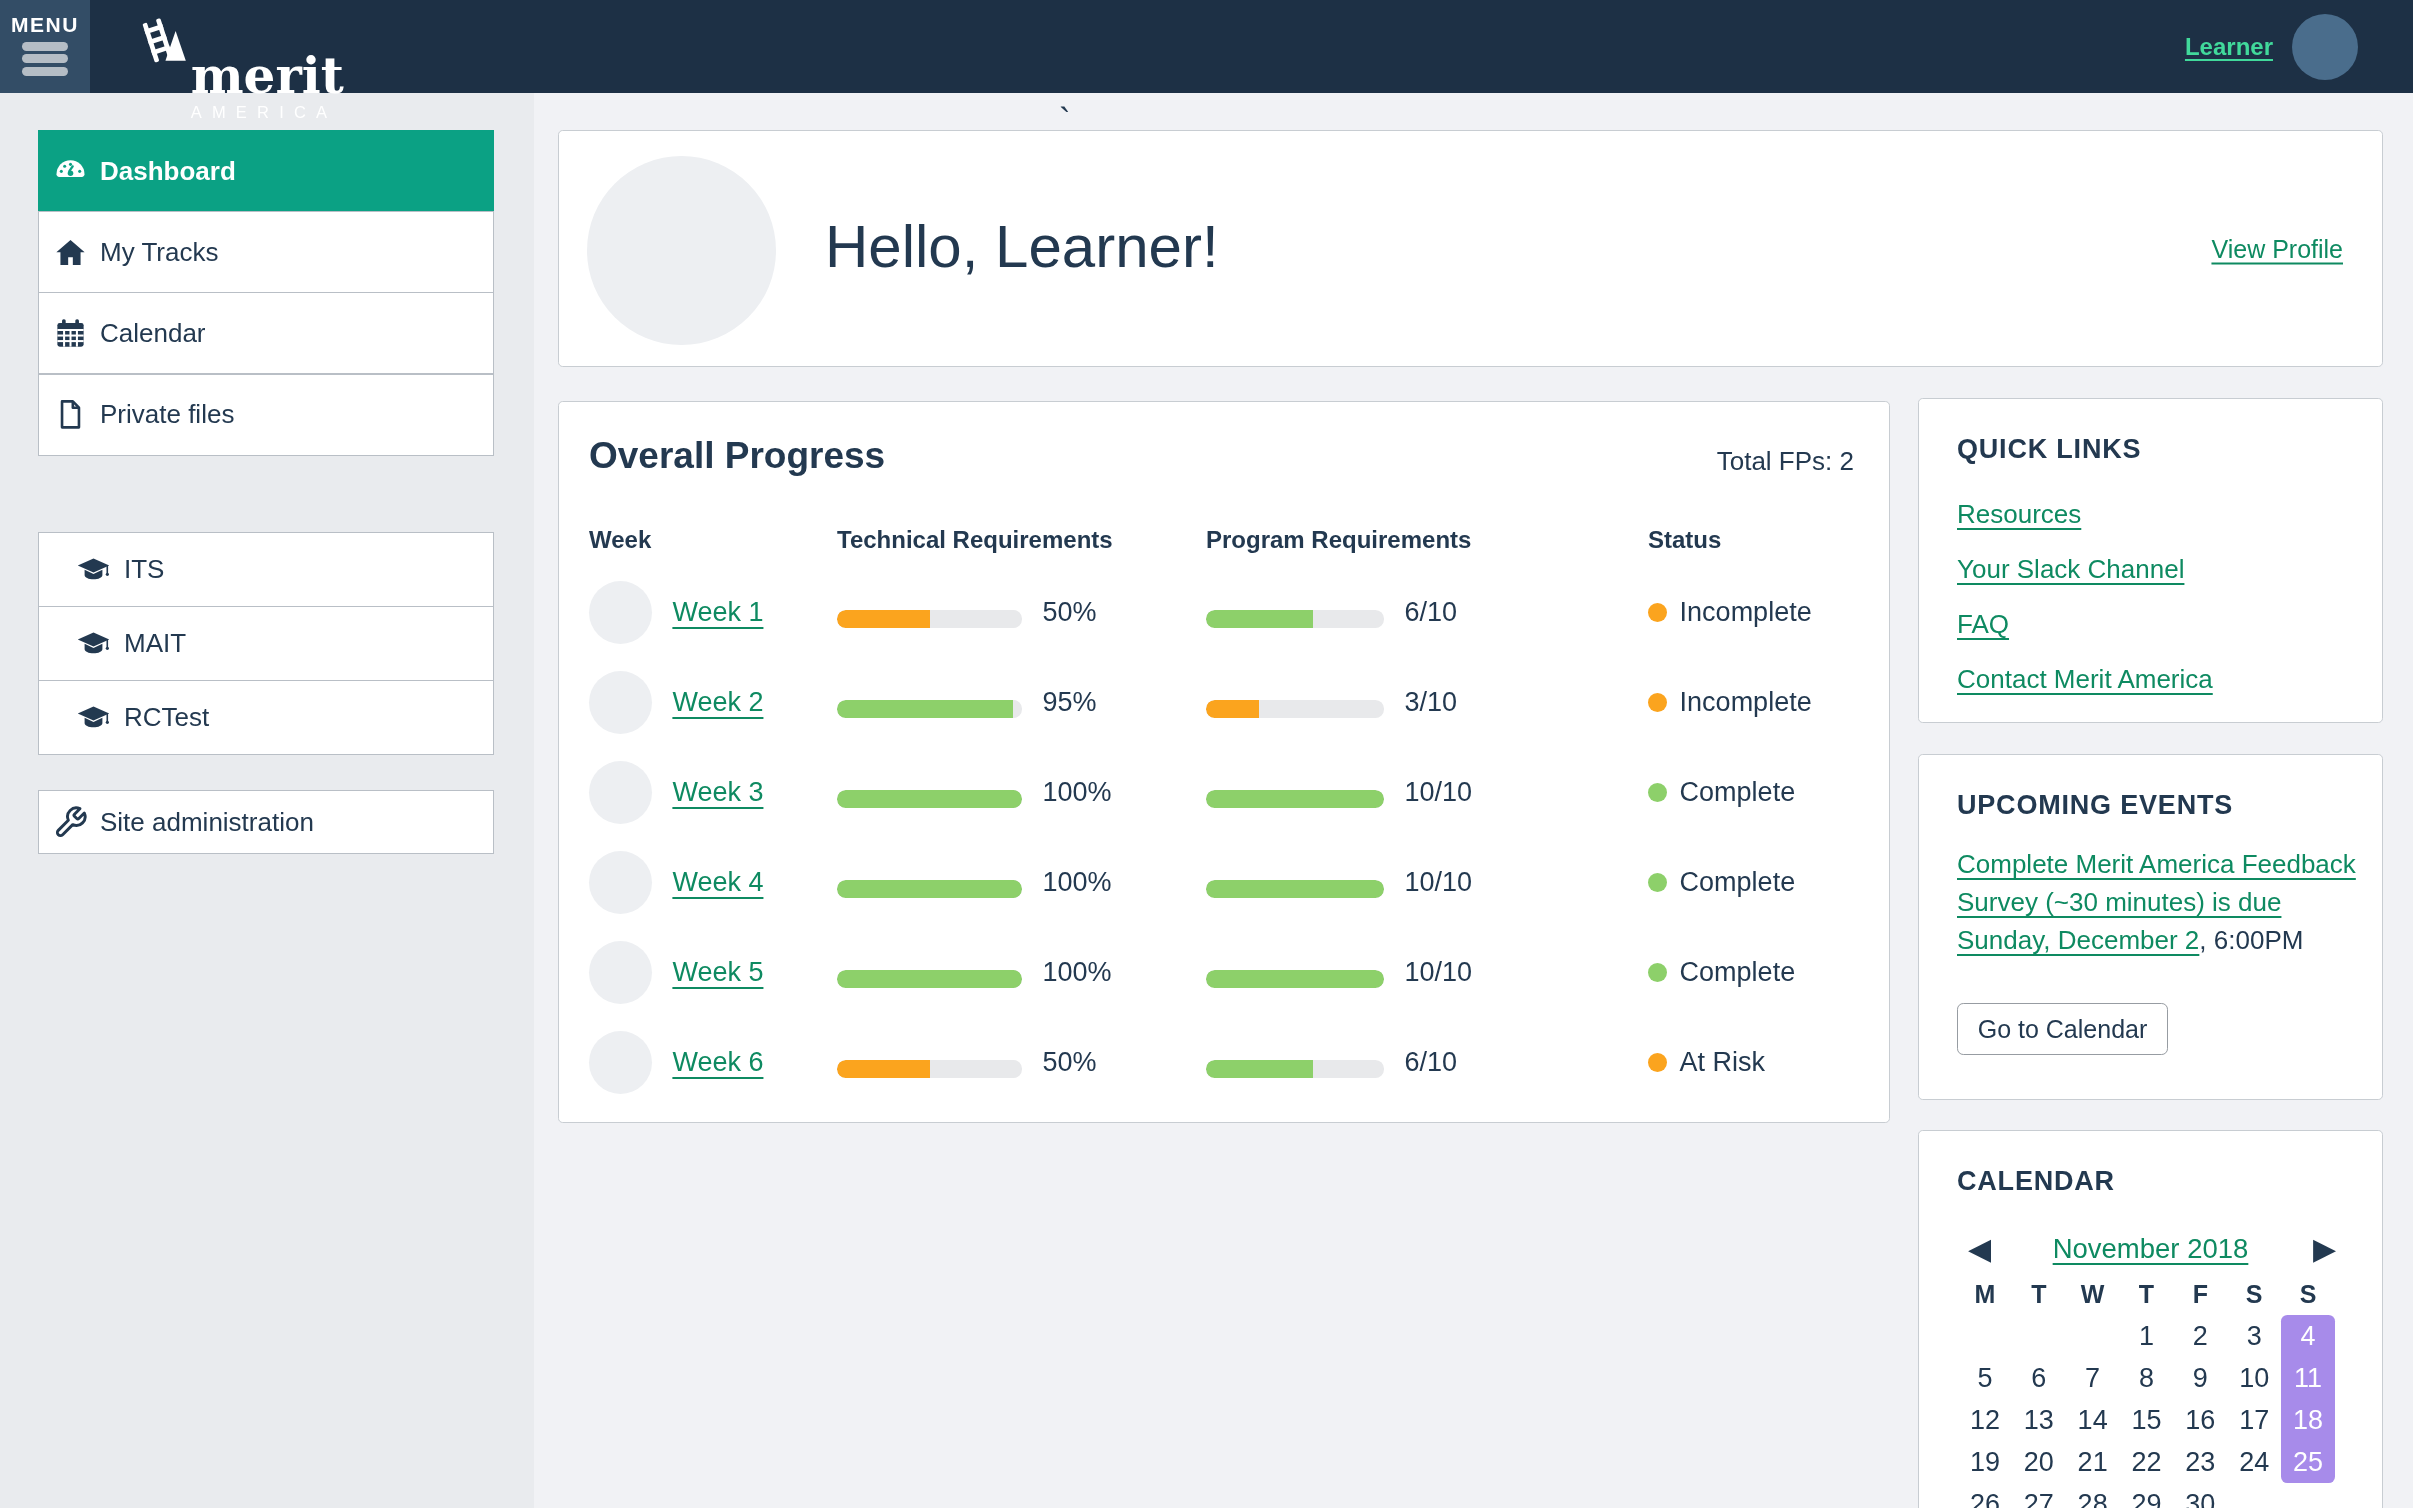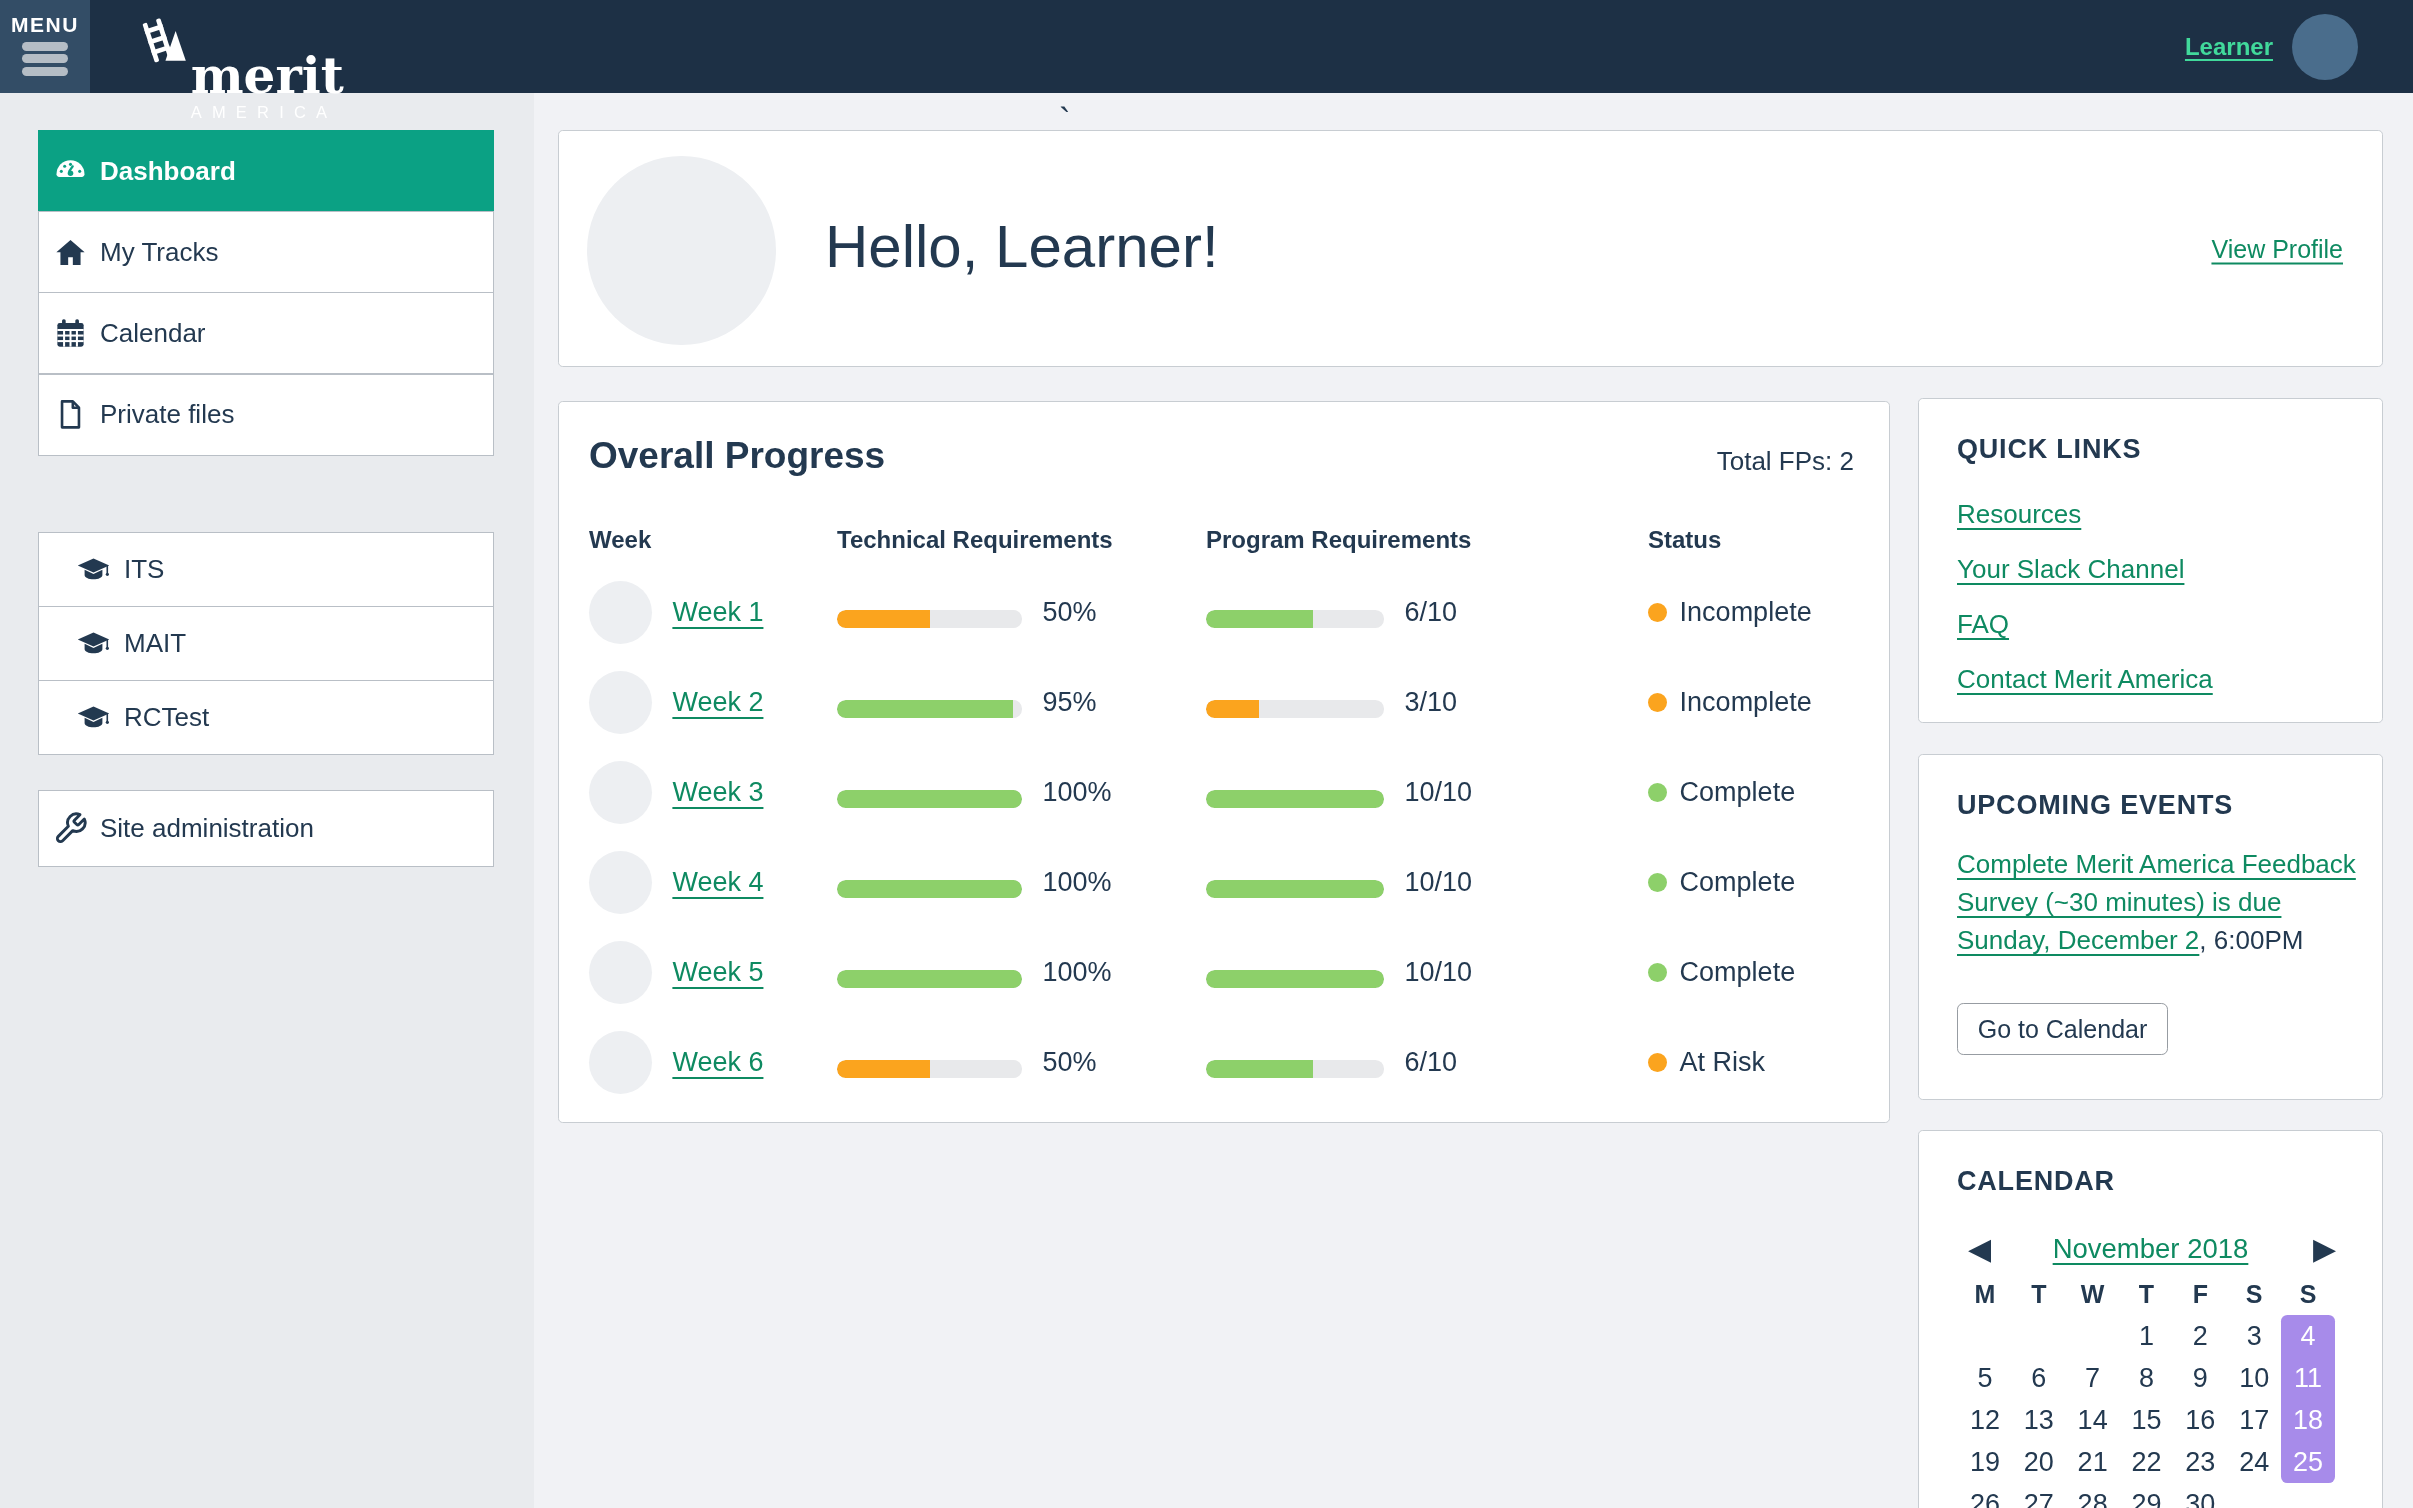--- a/index.html
+++ b/index.html
@@ -216,21 +216,21 @@
           <path d="M5.9 12.2v3.5c0 1.7 2.7 3 6.1 3s6.1-1.3 6.1-3v-3.5L12 15z"></path>
           <rect x="20.9" y="9.6" width="1.1" height="5"></rect>
           <circle cx="21.5" cy="15.3" r="1.1"></circle>
         </svg>
       </span>
       <span class="s-label">RCTest</span>
     </div>
   </div>
 
   <div class="side-group" style="top:697px;">
-    <div class="side-item" style="height:77px;">
+    <div class="side-item" style="height:64px;">
       <span class="s-icon">
         <svg viewBox="0 0 24 24" fill="none" stroke="currentColor" stroke-width="2" stroke-linecap="round" stroke-linejoin="round">
           <path d="M14.7 6.3a1 1 0 0 0 0 1.4l1.6 1.6a1 1 0 0 0 1.4 0l3.77-3.77a6 6 0 0 1-7.94 7.94l-6.91 6.91a2.12 2.12 0 0 1-3-3l6.91-6.91a6 6 0 0 1 7.94-7.94l-3.76 3.76z"></path>
         </svg>
       </span>
       <span class="s-label">Site administration</span>
     </div>
   </div>
 </nav>
 

